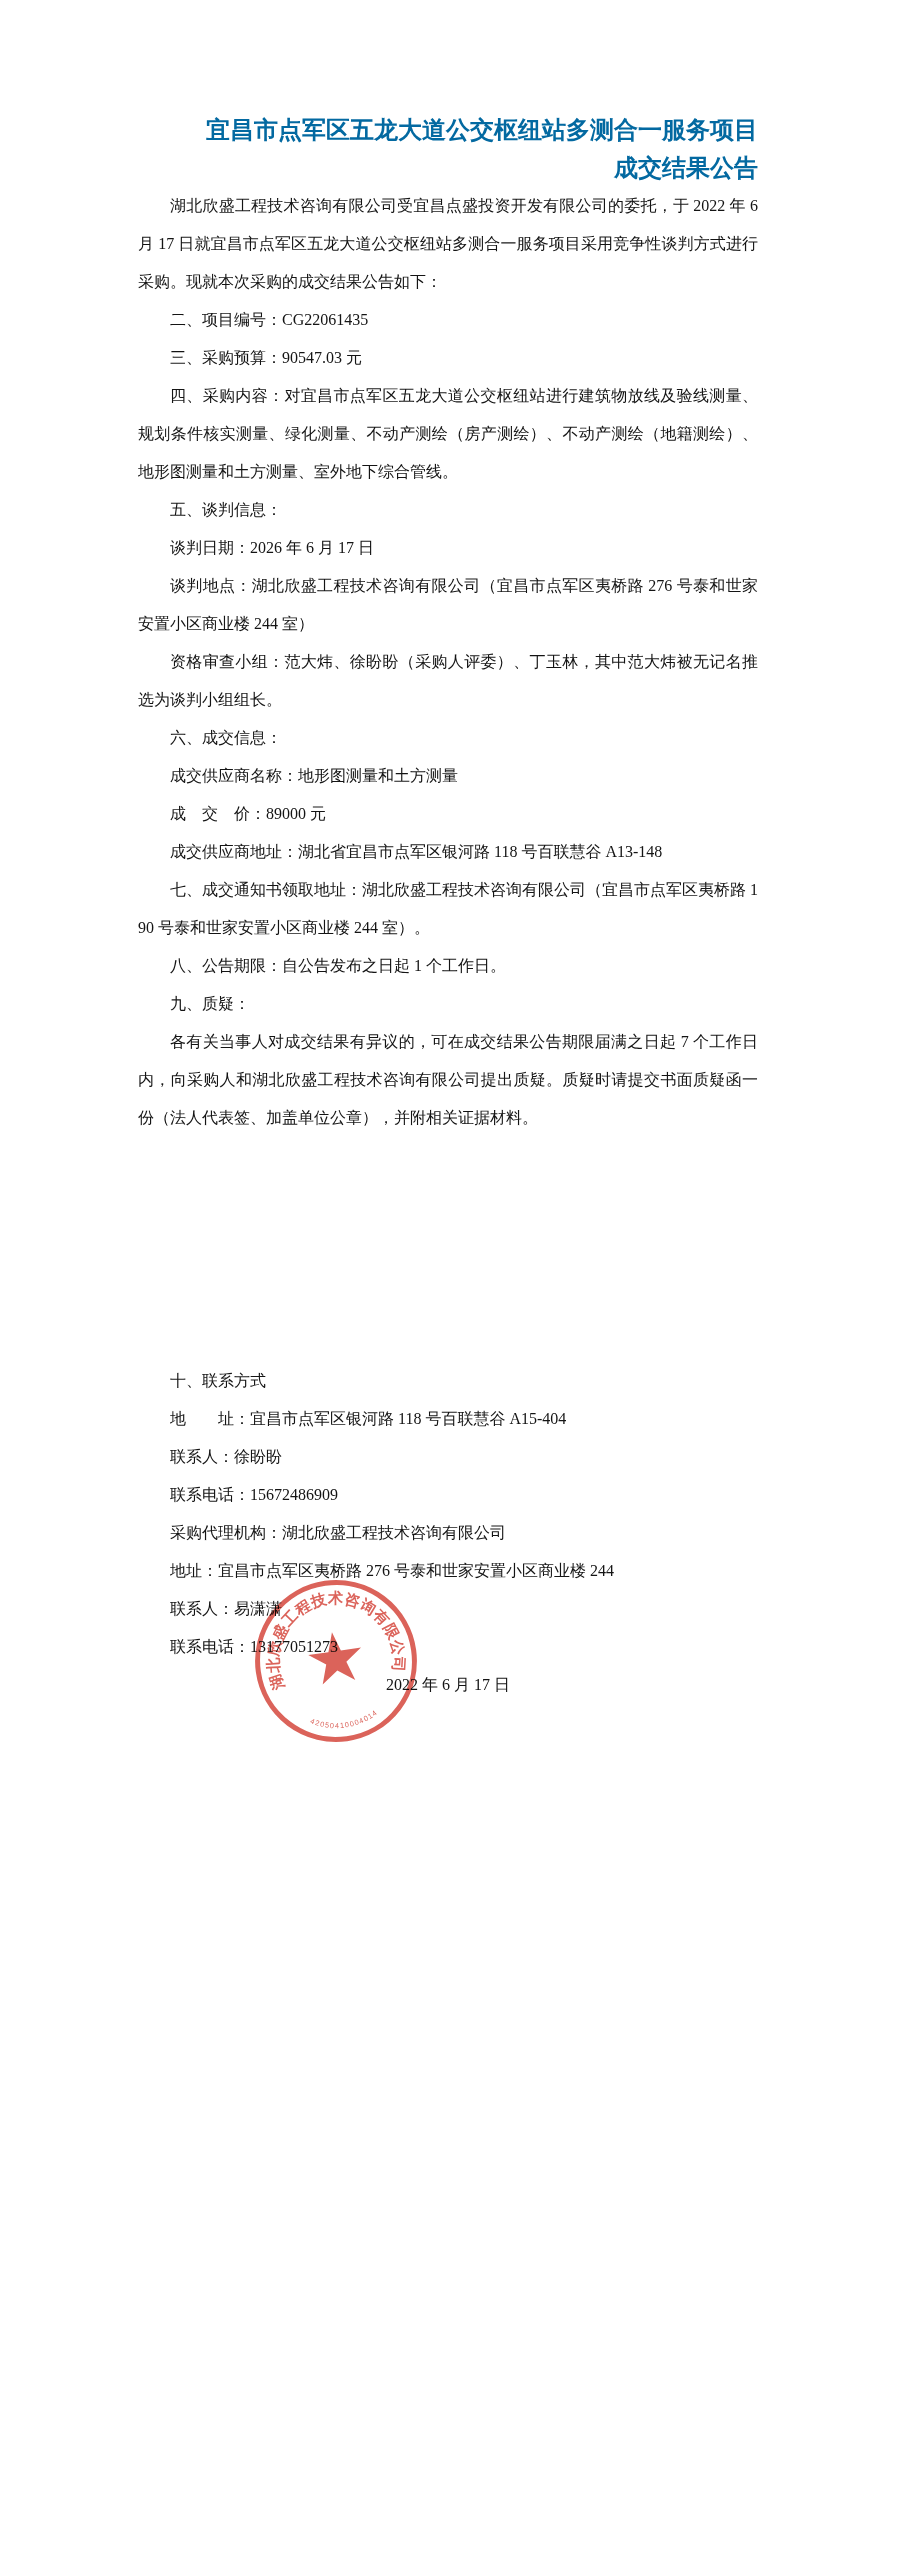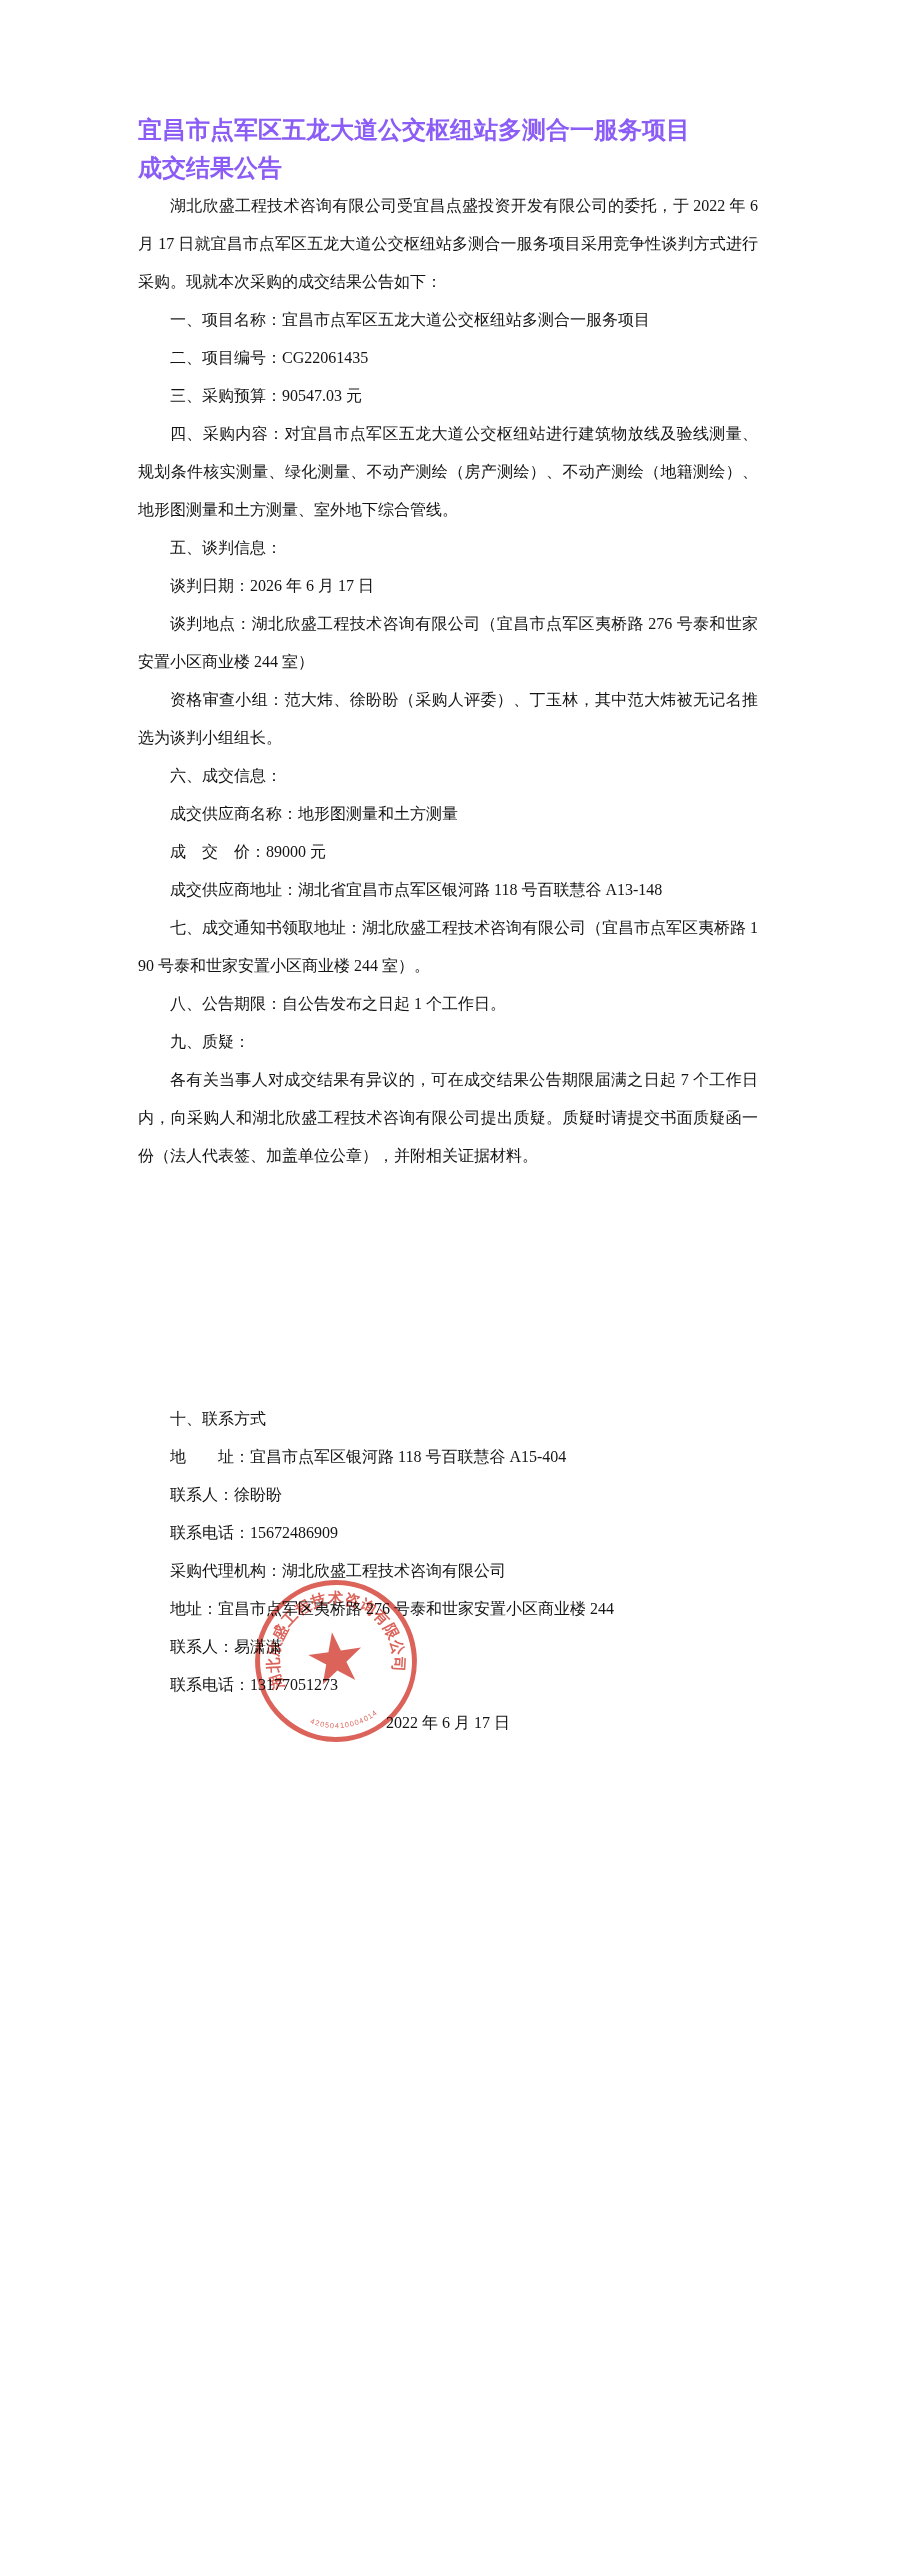--- a/index.html
+++ b/index.html
@@ -16,22 +16,22 @@
   .content {
     position: absolute;
     left: 138px;
     top: 111px;
     width: 620px;
   }
   .doc-title {
     font-size: 24px;
     font-weight: bold;
     line-height: 38px;
-    text-align: left;
-    color: #8b5cf6;
+    text-align: right;
+    color: #0369a1;
   }
   .para {
     font-size: 16px;
     line-height: 38px;
     text-align: justify;
     text-indent: 2em;
     word-break: break-all;
   }
   .para.align-right {
     text-align: center;
@@ -67,21 +67,20 @@
 
 <div class="page">
 
   <div class="content">
     <div class="doc-title">
       <div>宜昌市点军区五龙大道公交枢纽站多测合一服务项目</div>
       <div>成交结果公告</div>
     </div>
     <div>
         <div class="para">湖北欣盛工程技术咨询有限公司受宜昌点盛投资开发有限公司的委托，于 2022 年 6 月 17 日就宜昌市点军区五龙大道公交枢纽站多测合一服务项目采用竞争性谈判方式进行采购。现就本次采购的成交结果公告如下：</div>
-        <div class="para">一、项目名称：宜昌市点军区五龙大道公交枢纽站多测合一服务项目</div>
         <div class="para">二、项目编号：CG22061435</div>
         <div class="para">三、采购预算：90547.03 元</div>
         <div class="para">四、采购内容：对宜昌市点军区五龙大道公交枢纽站进行建筑物放线及验线测量、规划条件核实测量、绿化测量、不动产测绘（房产测绘）、不动产测绘（地籍测绘）、地形图测量和土方测量、室外地下综合管线。</div>
         <div class="para">五、谈判信息：</div>
         <div class="para">谈判日期：2026 年 6 月 17 日</div>
         <div class="para">谈判地点：湖北欣盛工程技术咨询有限公司（宜昌市点军区夷桥路 276 号泰和世家安置小区商业楼 244 室）</div>
         <div class="para">资格审查小组：范大炜、徐盼盼（采购人评委）、丁玉林，其中范大炜被无记名推选为谈判小组组长。</div>
         <div class="para">六、成交信息：</div>
         <div class="para">成交供应商名称：地形图测量和土方测量</div>
         <div class="para">成　交　价：89000 元</div>

